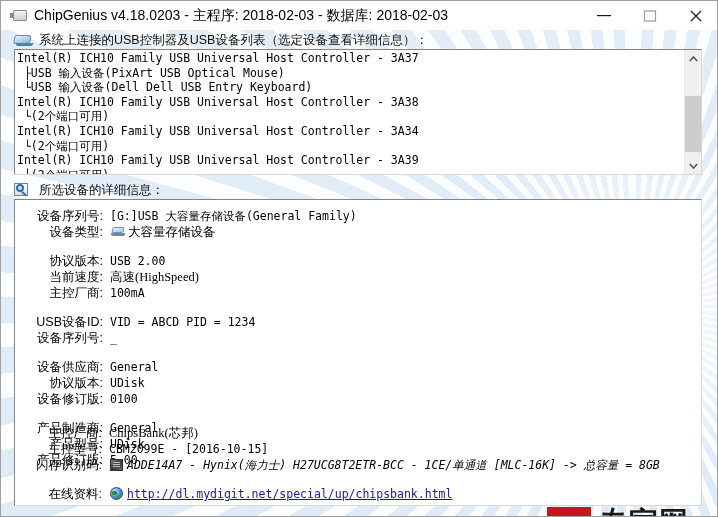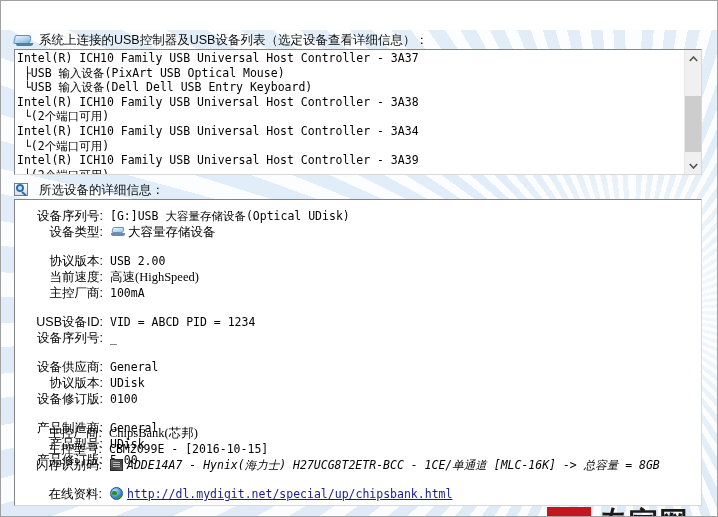--- a/index.html
+++ b/index.html
@@ -340,20 +340,43 @@
     line-height: 32px;
     color: #1a1a1a;
     letter-spacing: 1px;
   }
 </style>
 </head>
 <body>
 
 <div class="window">
 
+  <div class="titlebar">
+    <div class="title-icon">
+      <div class="plug"></div>
+      <div class="body"></div>
+    </div>
+    <div class="title-text">ChipGenius v4.18.0203 - 主程序: 2018-02-03 - 数据库: 2018-02-03</div>
+
+    <div class="winbtn" id="btn-min">
+      <svg width="16" height="12" viewBox="0 0 16 12">
+          <rect x="1" y="5" width="14" height="1.2" fill="#1a1a1a"></rect>
+        </svg>
+    </div>
+    <div class="winbtn" id="btn-max">
+      <svg width="16" height="12" viewBox="0 0 16 12">
+          <rect x="2.5" y="1" width="11" height="10" fill="none" stroke="#9b9b9b" stroke-width="1.2"></rect>
+        </svg>
+    </div>
+    <div class="winbtn" id="btn-close">
+      <svg width="16" height="12" viewBox="0 0 16 12">
+          <path d="M3 1 L13 11 M13 1 L3 11" stroke="#1a1a1a" stroke-width="1.2" fill="none"></path>
+        </svg>
+    </div>
+  </div>
 
   <div class="client">
 
     <div class="grp-head" id="grp1">
       <span class="ico-usb">
         <span class="cap"></span>
           <span class="shade"></span>
       </span>
       <span class="lbl">系统上连接的USB控制器及USB设备列表（选定设备查看详细信息）：</span>
     </div>
@@ -382,21 +405,21 @@
           <span class="handle"></span>
       </span>
       <span class="lbl">所选设备的详细信息：</span>
     </div>
 
     <div class="panel" id="detail-panel">
       <div class="detail">
 
         <div class="drow" style="top:8px">
           <span class="dlabel">设备序列号:</span>
-          <span class="dvalue">[G:]USB 大容量存储设备(Optical UDisk)</span>
+          <span class="dvalue">[G:]USB 大容量存储设备(General Family)</span>
         </div>
 
         <div class="drow" style="top:24px">
           <span class="dlabel">设备类型:</span>
           <span class="ico-drive">
               <span class="top"></span>
               <span class="base"></span>
             </span>
           <span class="dvalue cn indent">大容量存储设备</span>
         </div>

